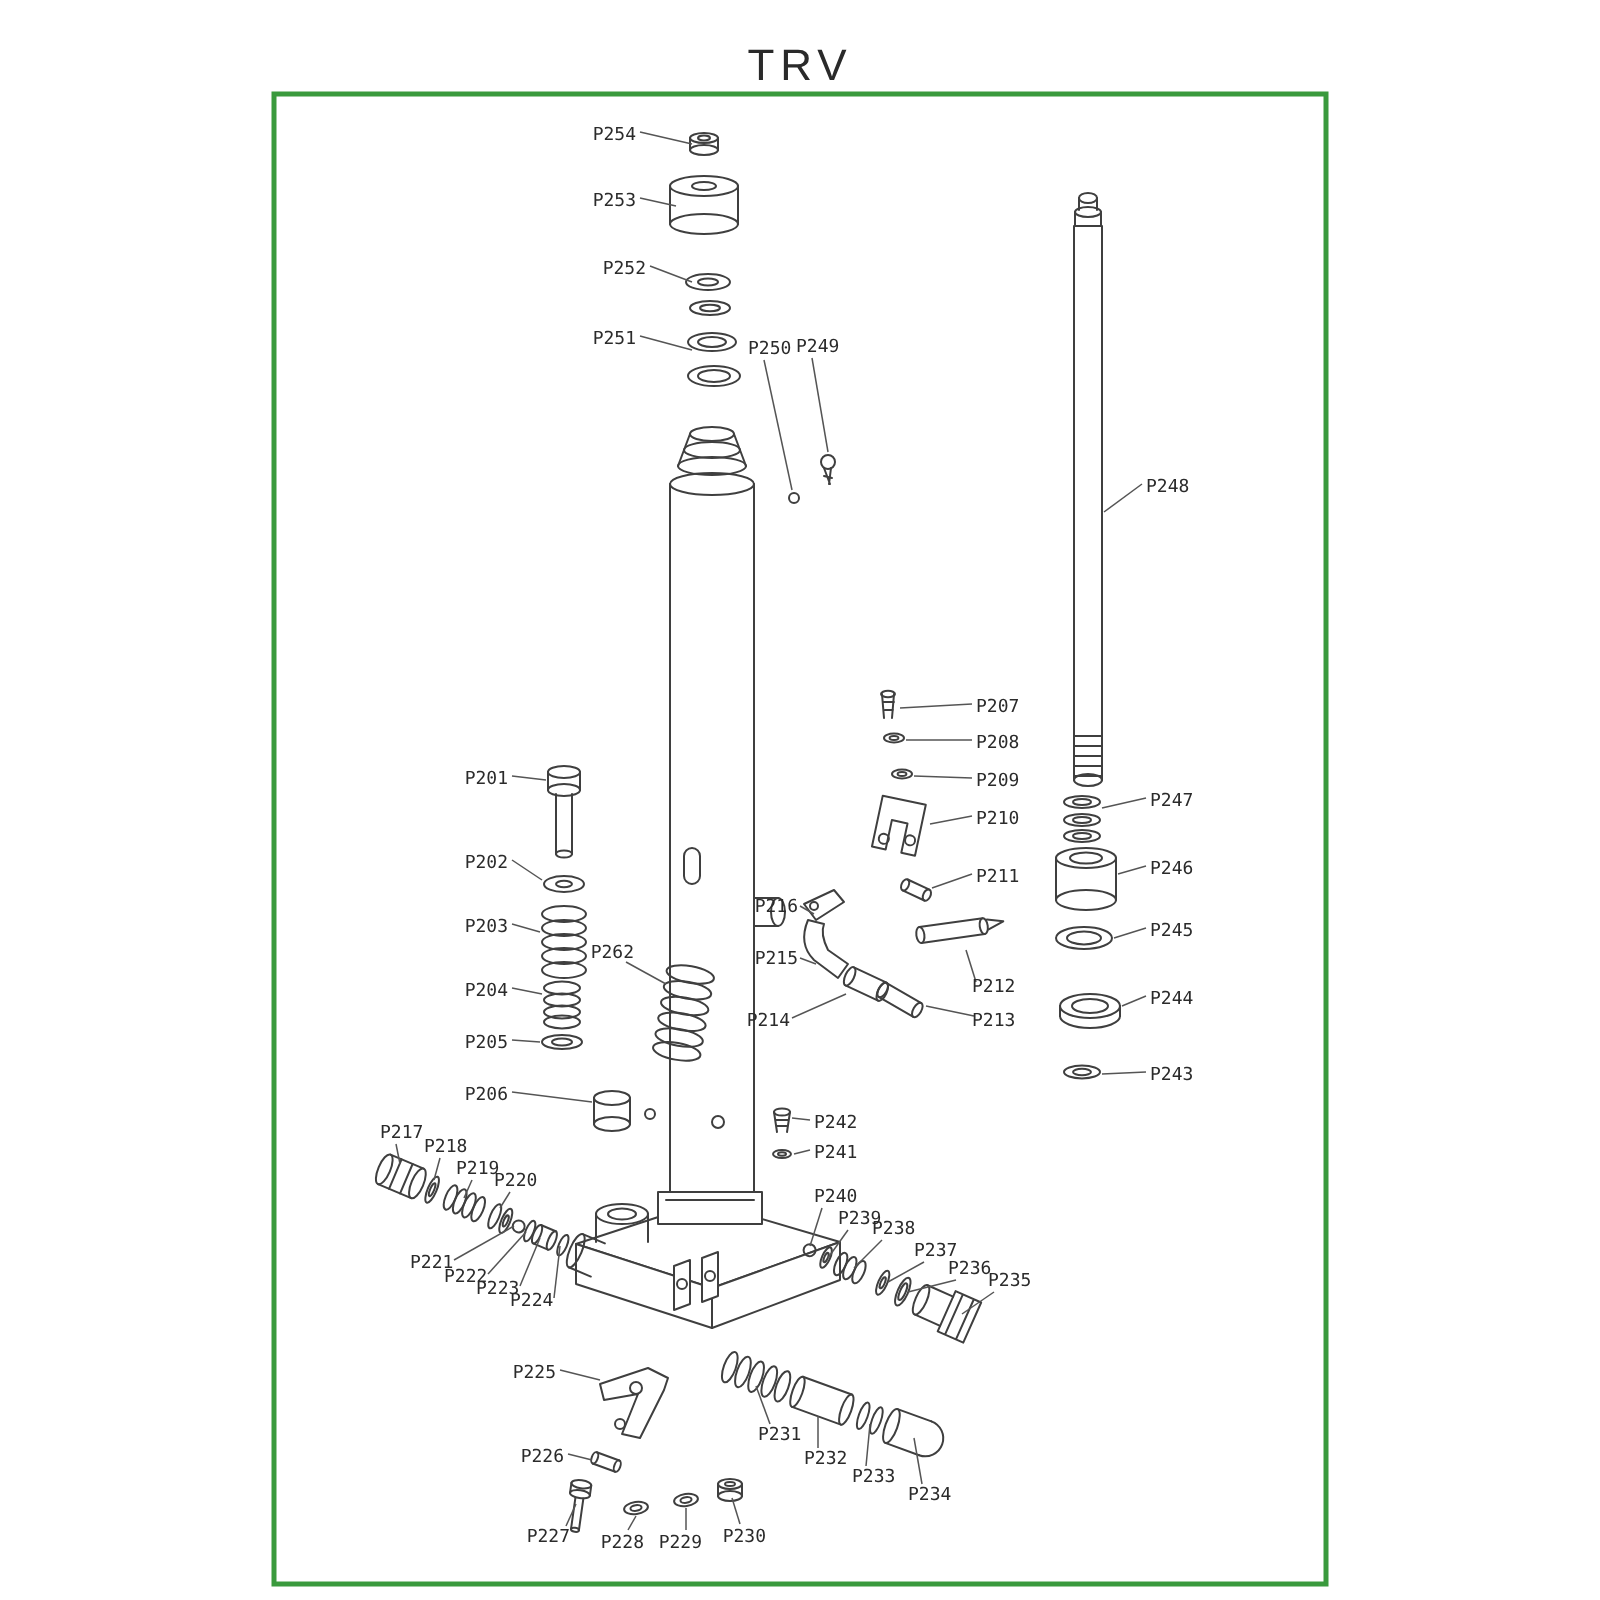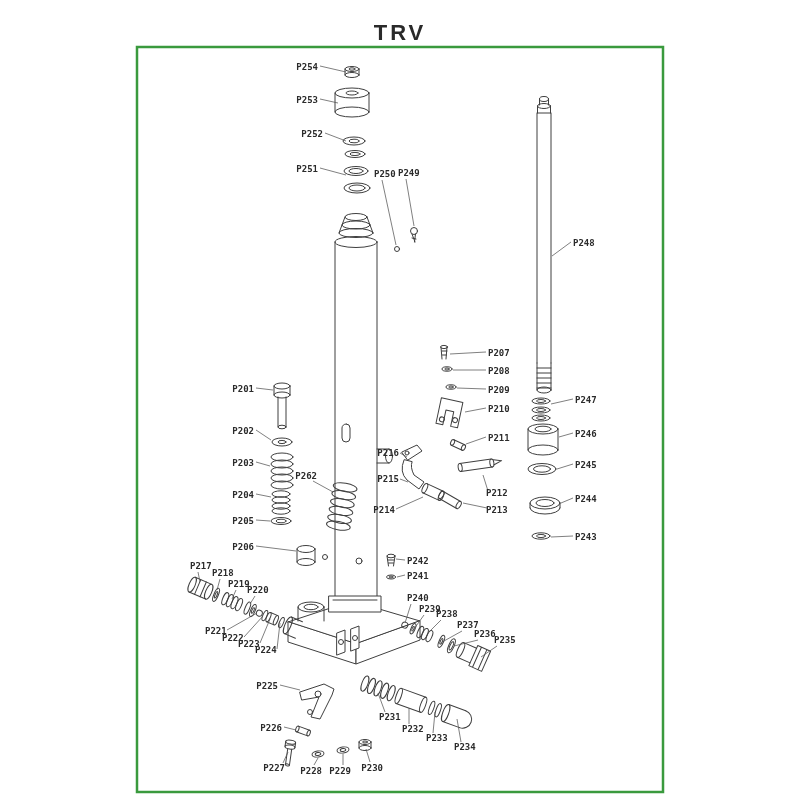--- a/index.html
+++ b/index.html
@@ -1,16 +1,16 @@
 <!DOCTYPE html>
 <html><head>
 <meta charset="utf-8">
 <style>
   html,body{margin:0;padding:0;background:#ffffff;}
-  #canvas{position:relative;width:800px;height:800px;background:#fff;overflow:hidden;font-weight:bold;}
+  #canvas{position:relative;width:800px;height:800px;background:#fff;overflow:hidden;}
   svg{display:block;}
   #labels-layer text{font-family:"DejaVu Sans Mono",monospace;font-size:9px;fill:#2b2b2b;}
   #labels-layer line{stroke:#555;stroke-width:0.75;}
   .art{stroke:#3f3f3f;stroke-width:1;fill:none;stroke-linecap:round;stroke-linejoin:round;}
   .fillw{fill:#ffffff;}
   .title-text{font-family:"Liberation Sans",sans-serif;font-size:22px;fill:#2a2a2a;letter-spacing:3px;}
 </style>
 </head>
 <body>
 

